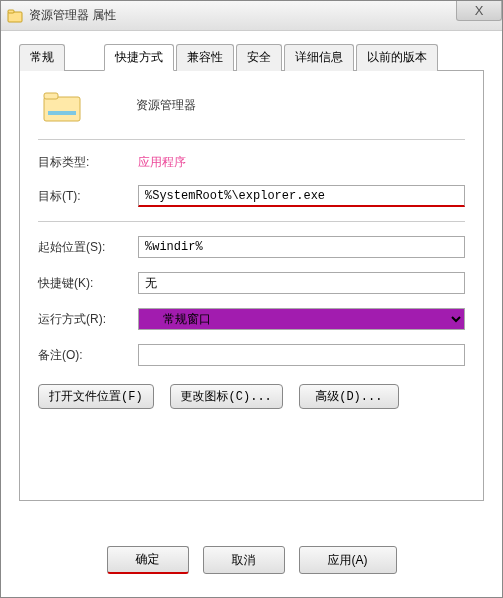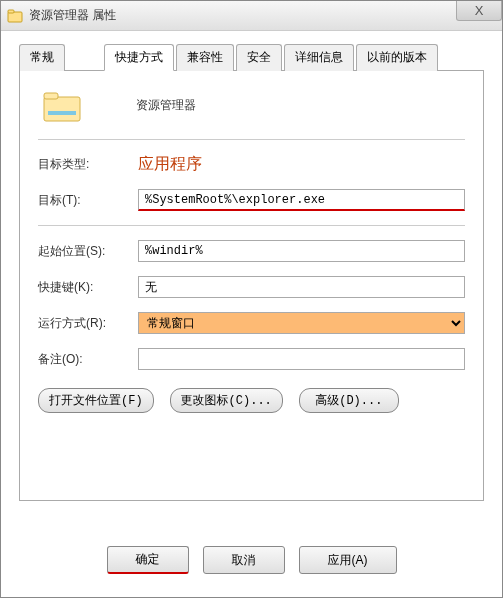--- a/index.html
+++ b/index.html
@@ -21,30 +21,30 @@
     .tab-content { border: 1px solid #aaa; border-top: none; padding: 16px 18px 14px 18px; background: #fff; min-height: 430px; }
     
     .app-header { display: flex; align-items: center; margin-bottom: 16px; gap: 32px; }
     .folder-icon { width: 40px; height: 36px; margin-right: 22px; margin-left: 4px; }
     .app-name { font-size: 12px; color: #333; }
     
     .divider { border: none; border-top: 1px solid #ccc; margin: 8px 0 14px 0; }
     
     .row { display: flex; align-items: center; margin-bottom: 14px; justify-content: center; }
     .row-label { width: 100px; font-size: 12px; color: #333; }
-    .row-value { font-size: 16px; color: #c2410c; flex: 1; }
+    .row-value { font-size: 12px; color: #ec4899; flex: 1; }
     
     .row-input { display: flex; align-items: center; margin-bottom: 14px; }
     .input-text { flex: 1; height: 22px; border: 1px solid #aaa; padding: 2px 6px; font-family: "Courier New", monospace; font-size: 12px; }
     .target-input { border-bottom: 2px solid #c00; font-family: "Courier New", monospace; }
     
-    .select { flex: 1; height: 22px; border: 1px solid #aaa; background: #fdba74; font-size: 12px; padding: 0 4px; }
+    .select { flex: 1; height: 22px; border: 1px solid #aaa; background: #a21caf; font-size: 12px; padding: 0 20px; }
     
     .button-row { display: flex; justify-content: flex-start; gap: 16px; margin-top: 18px; }
-    .btn { padding: 3px 10px; border: 1px solid #888; background: linear-gradient(to bottom, #f8f8f8, #e0e0e0); border-radius: 11px; font-size: 12px; cursor: pointer; min-width: 100px; font-family: "Courier New", monospace; }
+    .btn { padding: 3px 10px; border: 1px solid #888; background: linear-gradient(to bottom, #f8f8f8, #e0e0e0); border-radius: 4px; font-size: 12px; cursor: pointer; min-width: 100px; font-family: "Courier New", monospace; }
     
     .footer { position: absolute; bottom: 16px; left: 0; right: 0; display: flex; justify-content: center; gap: 14px; padding: 8px 18px; }
     .footer-btn { padding: 4px 28px; border: 1px solid #888; background: linear-gradient(to bottom, #f8f8f8, #e0e0e0); border-radius: 3px; font-size: 12px; cursor: pointer; }
     .ok-underline { border-bottom: 2px solid #c00; }
     
     .watermark { position: absolute; right: 6px; bottom: 6px; width: 110px; height: 44px; opacity: 0.9; pointer-events: none; }
   </style>
 </head>
 <body>
 

